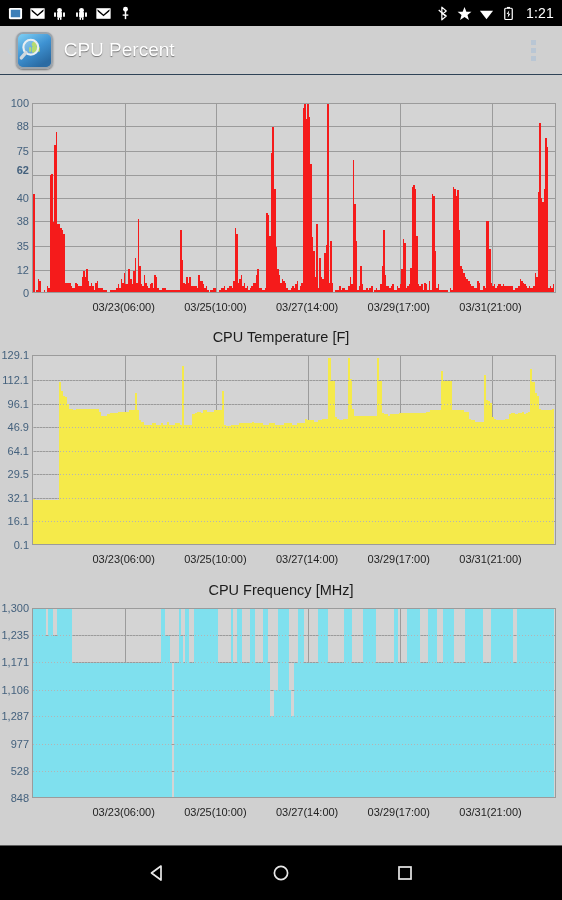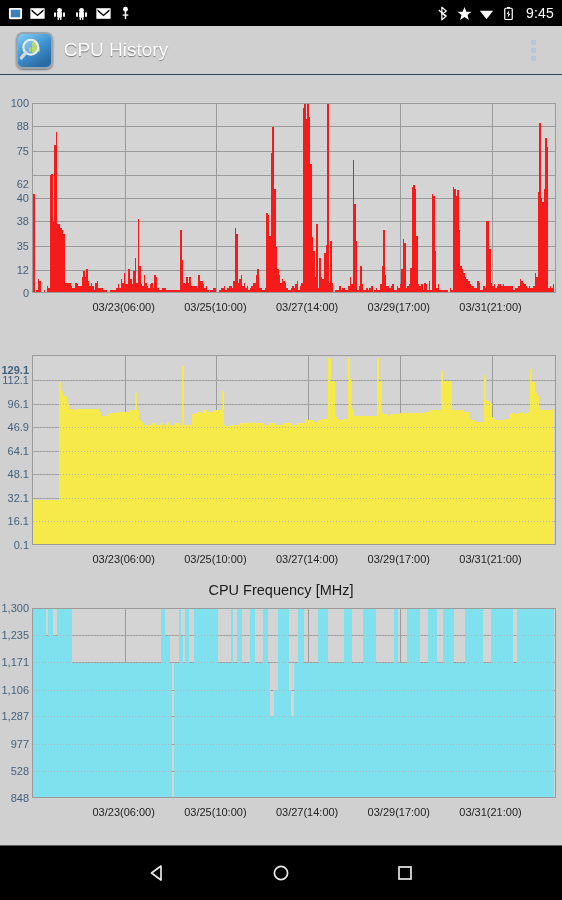--- a/index.html
+++ b/index.html
@@ -154,21 +154,21 @@
         <path d="M8 1 L10 6 L15.4 6.2 L11.2 9.5 L12.7 14.8 L8 11.8 L3.3 14.8 L4.8 9.5 L0.6 6.2 L6 6 Z" fill="#fff"></path>
       </svg>
       <svg class="sb-ico" viewBox="0 0 16 16">
         <path d="M1 5 L15 5 L8 14 Z" fill="#fff"></path>
       </svg>
       <svg class="sb-ico" viewBox="0 0 16 16">
         <rect x="4" y="2.4" width="8" height="12" rx="1" fill="none" stroke="#fff" stroke-width="1.3"></rect>
         <rect x="6.4" y="1" width="3.2" height="1.5" fill="#fff"></rect>
         <path d="M8.8 4.6 L6 8.6 L7.8 8.6 L7.1 12.4 L10 8.2 L8.1 8.2 Z" fill="#fff"></path>
       </svg>
-      <span class="sb-time">9:45</span>
+      <span class="sb-time">1:21</span>
     </div>
   </div>
 
   <div class="actionbar">
     <span class="ab-back">‹</span>
     <div class="ab-icon">
       <svg viewBox="0 0 40 40" style="width:100%;height:100%;display:block">
         <defs>
           <linearGradient id="icg" x1="0" y1="0" x2="0.6" y2="1">
             <stop offset="0" stop-color="#7fd0f5"></stop>
@@ -180,37 +180,37 @@
         <g transform="translate(20,17) scale(0.72)">
           <circle cx="0" cy="-6" r="4.6" fill="#9fd04a"></circle>
           <rect x="-4.6" y="-2.2" width="9.2" height="10" rx="2" fill="#9fd04a"></rect>
           <rect x="-9" y="-1.6" width="3.2" height="8" rx="1.6" fill="#9fd04a"></rect>
           <rect x="5.8" y="-1.6" width="3.2" height="8" rx="1.6" fill="#9fd04a"></rect>
         </g>
         <circle cx="15.5" cy="16" r="9" fill="rgba(255,255,255,0.22)" stroke="#e9eef2" stroke-width="2.6"></circle>
         <path d="M9.5 22.5 L4 29" stroke="#cfd8de" stroke-width="4" stroke-linecap="round"></path>
       </svg>
     </div>
-    <span class="ab-title">CPU History</span>
+    <span class="ab-title">CPU Percent</span>
     <div class="ab-overflow">
       <i></i>
       <i></i>
       <i></i>
     </div>
   </div>
 
   <div class="content">
     <div class="chart" id="chart0" style="position: absolute; top: 0px; left: 0px; height: 248px;">
         <div class="ylabels">
           <div class="ylab" style="top: 218px;">0</div>
           <div class="ylab" style="top: 195.2px;">12</div>
           <div class="ylab" style="top: 170.5px;">35</div>
           <div class="ylab" style="top: 145.8px;">38</div>
           <div class="ylab" style="top: 123px;">40</div>
-          <div class="ylab" style="top: 109px;">62</div>
+          <div class="ylab" style="top: 95px; font-weight: bold;">62</div>
           <div class="ylab" style="top: 75.5px;">75</div>
           <div class="ylab" style="top: 50.8px;">88</div>
           <div class="ylab" style="top: 28px;">100</div>
         </div>
         <div class="plot" style="left: 32px; top: 28px; width: 524px; height: 190px;">
           <div class="grid-h" style="top: 166.2px;"></div>
           <div class="grid-h" style="top: 141.5px;"></div>
           <div class="grid-h" style="top: 116.8px;"></div>
           <div class="grid-h" style="top: 94px;"></div>
           <div class="grid-h" style="top: 71.2px;"></div>
@@ -571,30 +571,31 @@
         </div>
         <div class="xlabels" style="top: 226px;">
           <div class="xlab" style="left: 123.7px;">03/23(06:00)</div>
           <div class="xlab" style="left: 215.4px;">03/25(10:00)</div>
           <div class="xlab" style="left: 307.1px;">03/27(14:00)</div>
           <div class="xlab" style="left: 398.8px;">03/29(17:00)</div>
           <div class="xlab" style="left: 490.5px;">03/31(21:00)</div>
         </div>
       </div>
     <div class="chart" id="chart1" style="position: absolute; top: 252px; left: 0px; height: 248px;">
+        <div class="chart-title" style="top: 2px;">CPU Temperature [F]</div>
         <div class="ylabels">
           <div class="ylab" style="top: 218px;">0.1</div>
           <div class="ylab" style="top: 194.434px;">16.1</div>
           <div class="ylab" style="top: 170.868px;">32.1</div>
-          <div class="ylab" style="top: 147.302px;">48.1</div>
+          <div class="ylab" style="top: 147.302px;">29.5</div>
           <div class="ylab" style="top: 123.736px;">64.1</div>
           <div class="ylab" style="top: 100.171px;">46.9</div>
           <div class="ylab" style="top: 76.6047px;">96.1</div>
           <div class="ylab" style="top: 53.0388px;">112.1</div>
-          <div class="ylab" style="top: 43px; font-weight: bold;">129.1</div>
+          <div class="ylab" style="top: 28px;">129.1</div>
         </div>
         <div class="plot" style="left: 32px; top: 28px; width: 524px; height: 190px;">
           <div class="grid-h" style="top: 165.434px;"></div>
           <div class="grid-h" style="top: 141.868px;"></div>
           <div class="grid-h" style="top: 118.302px;"></div>
           <div class="grid-h" style="top: 94.7364px;"></div>
           <div class="grid-h" style="top: 71.1705px;"></div>
           <div class="grid-h" style="top: 47.6047px;"></div>
           <div class="grid-h" style="top: 24.0388px;"></div>
           <div class="grid-h" style="top: -1px;"></div>

